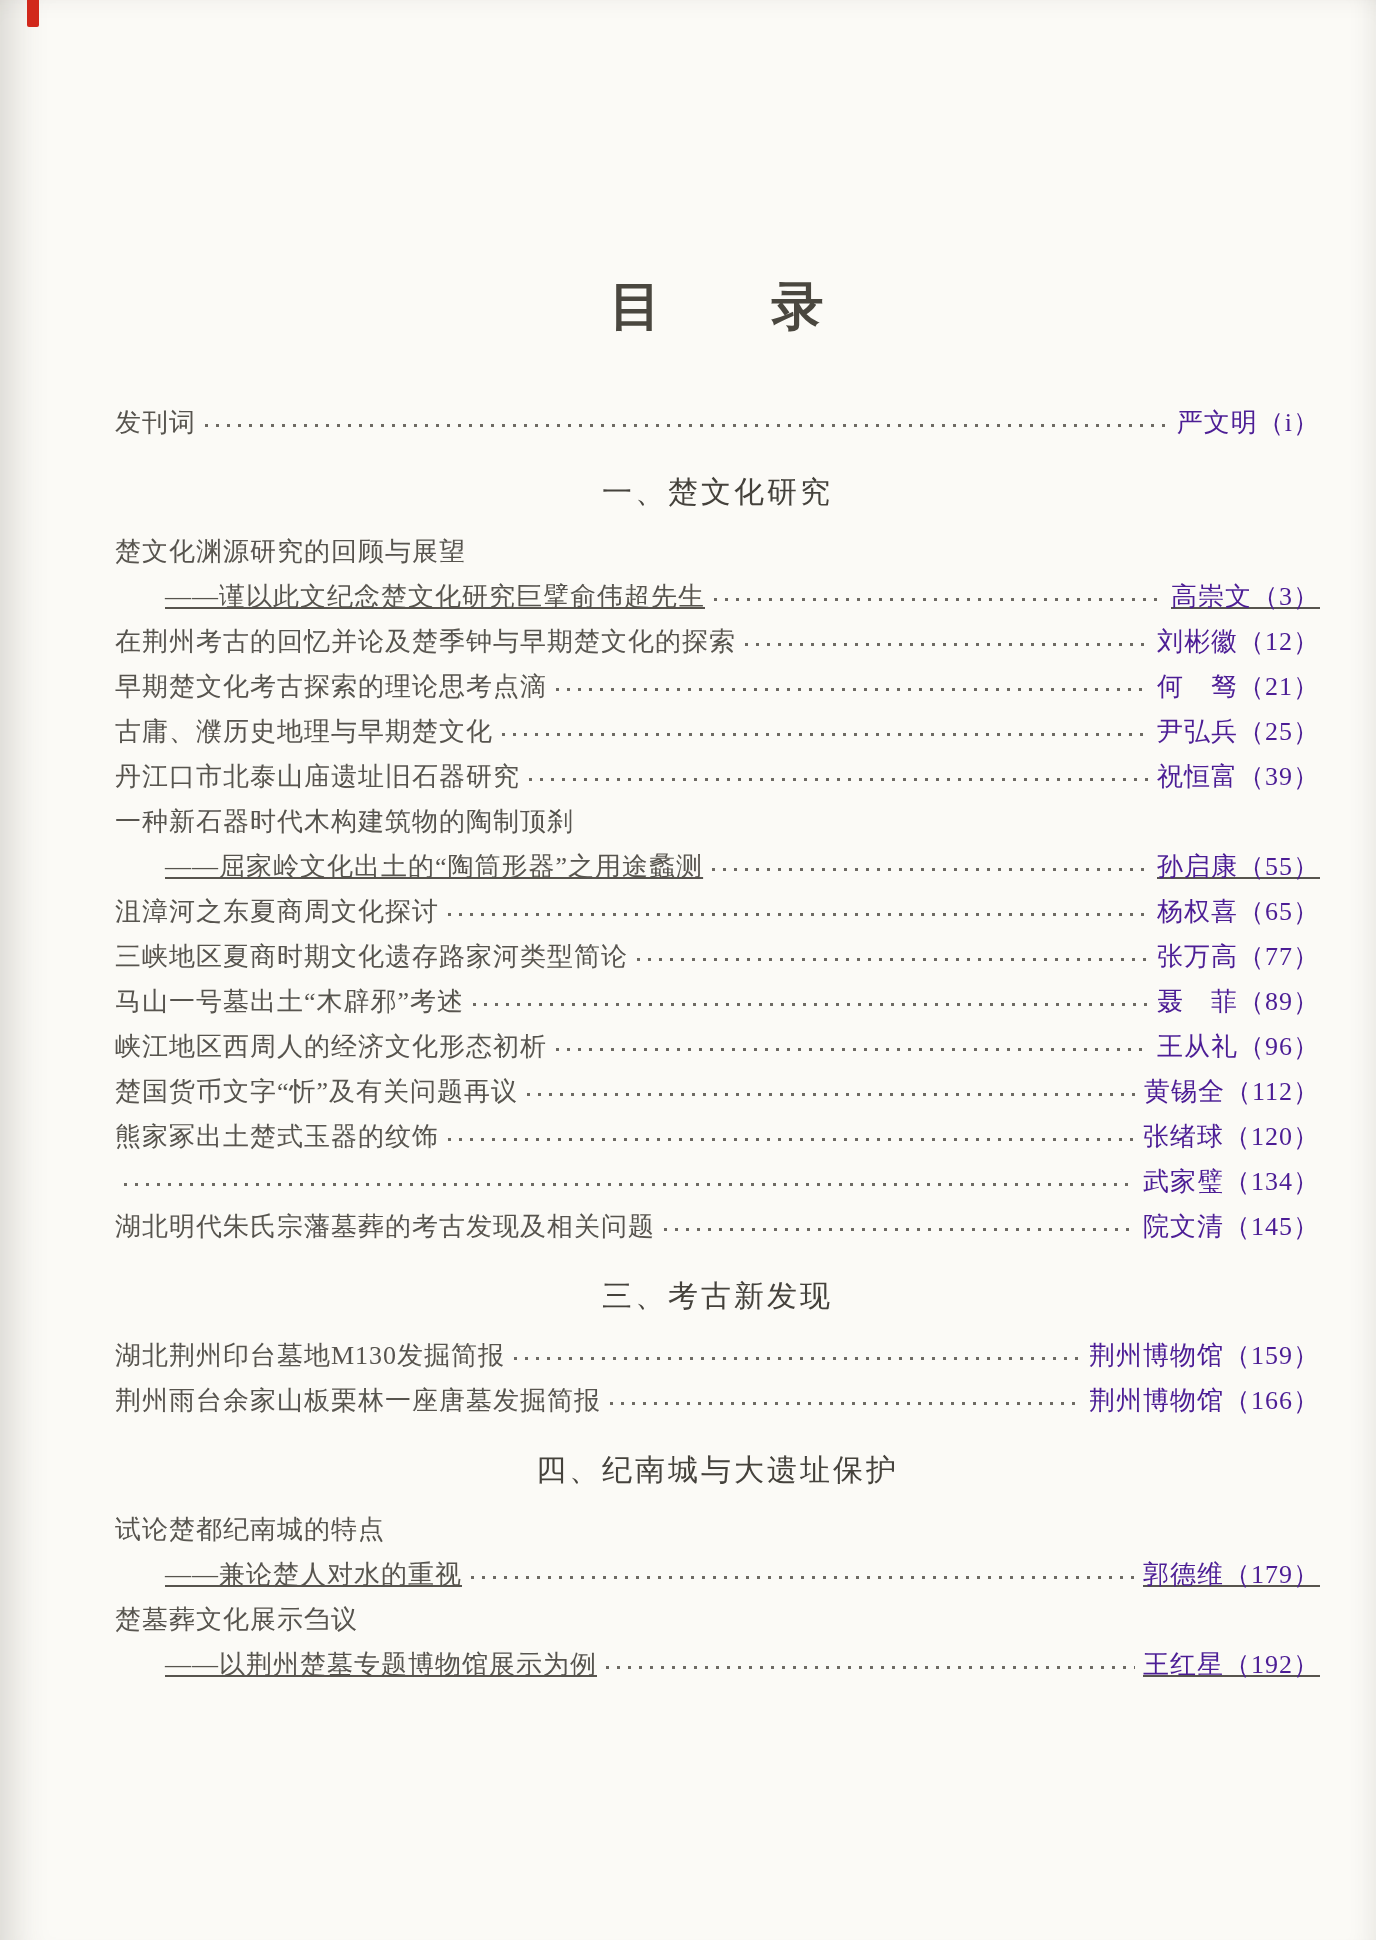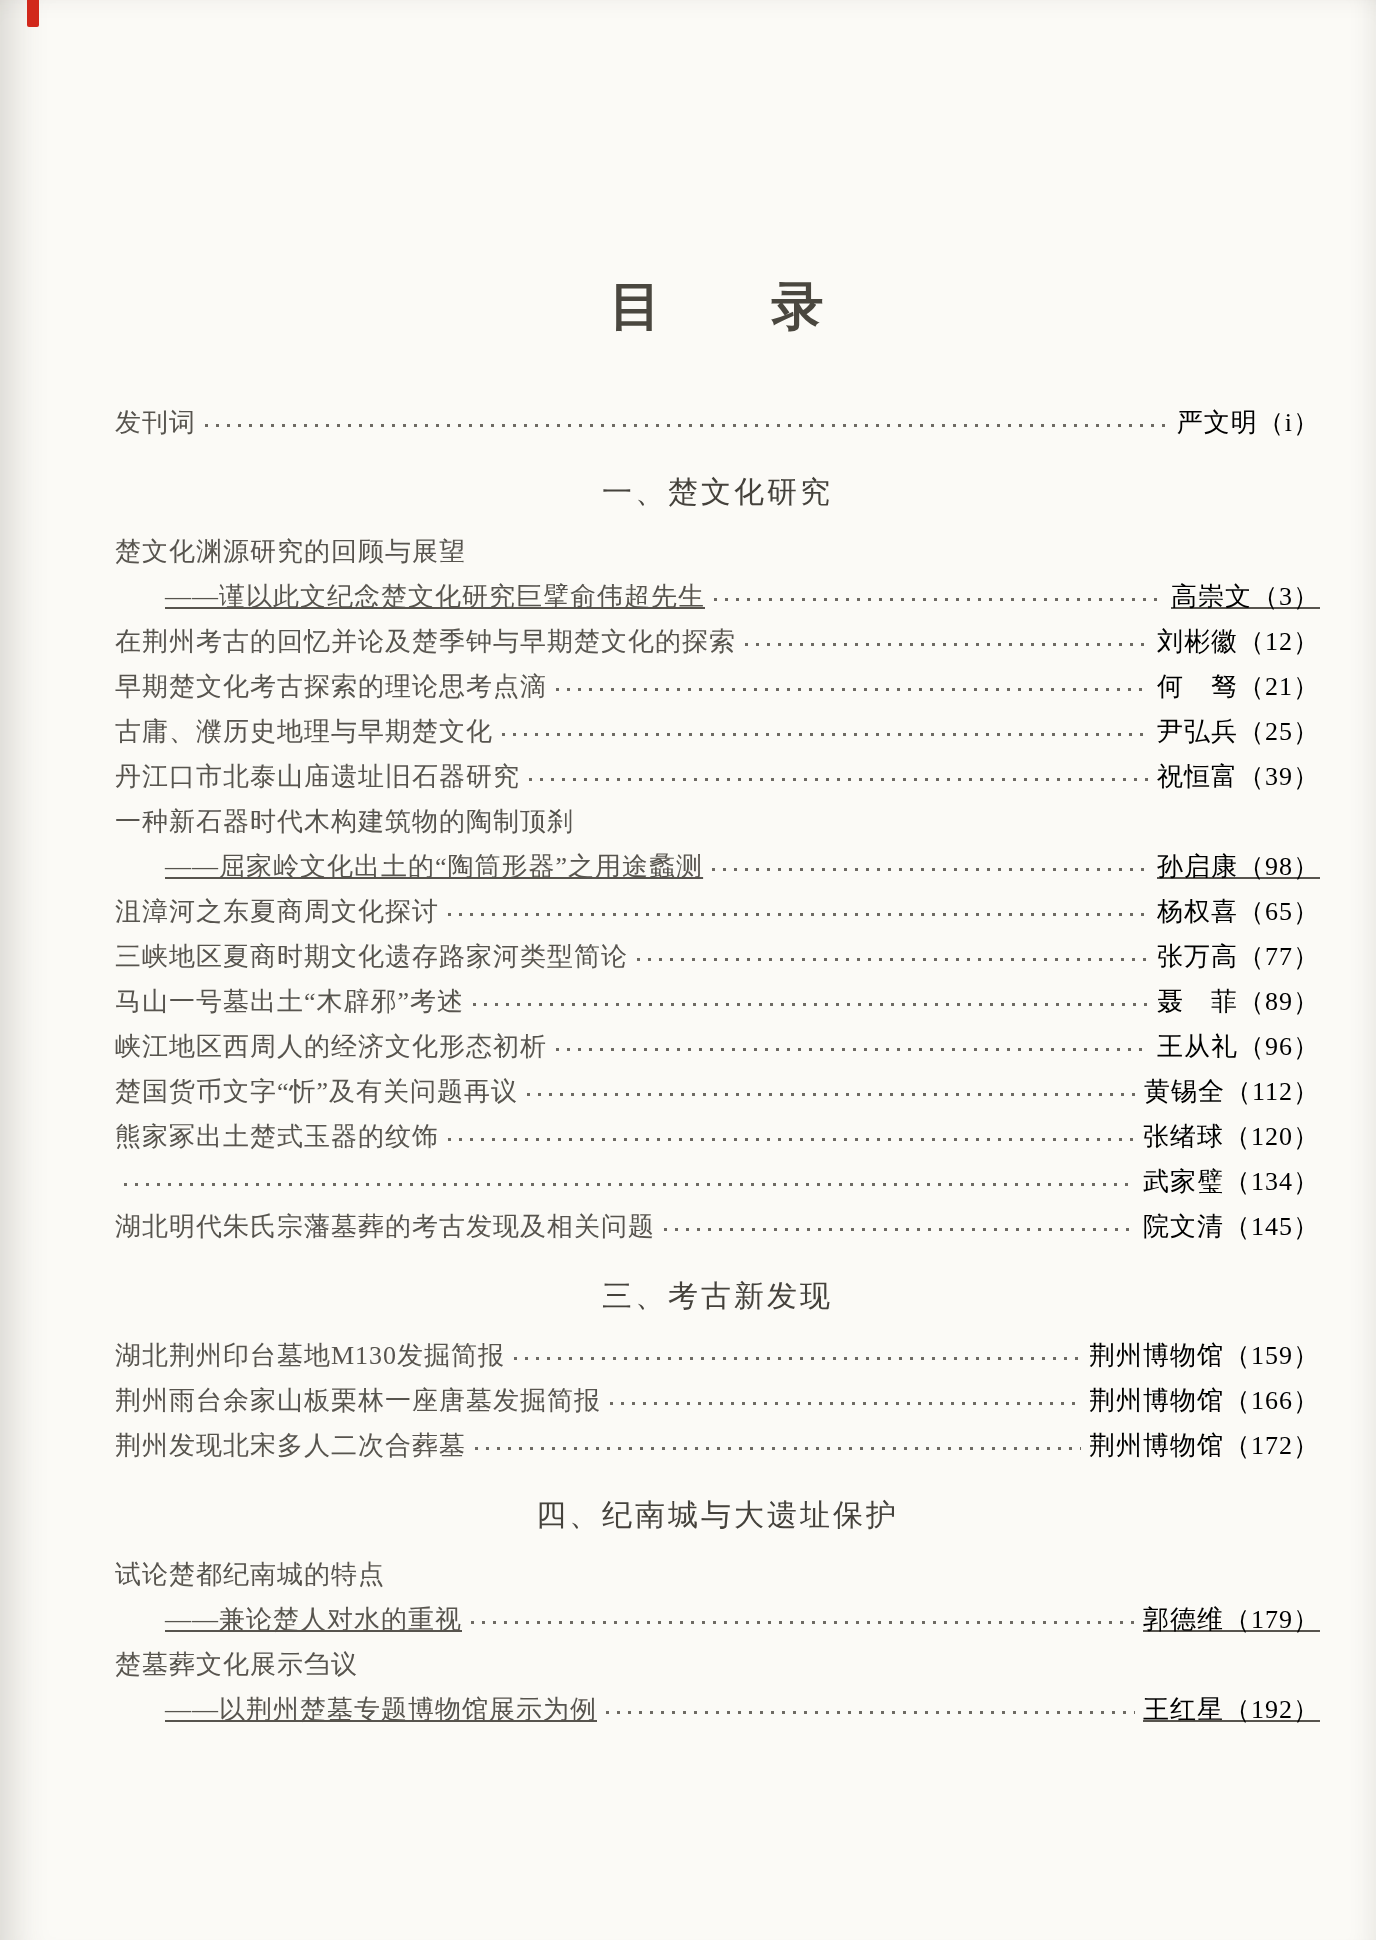--- a/index.html
+++ b/index.html
@@ -65,21 +65,21 @@
     align-self: stretch;
     margin: 0 8px 0 5px;
     background-image: radial-gradient(circle, #6e6a63 1.7px, transparent 1.9px);
     background-size: 11px 11px;
     background-repeat: repeat-x;
     background-position: left 60%;
   }
   .author {
     flex: 0 0 auto;
     text-align: left;
-    color: #000000;
+    color: #4c1d95;
   }
 </style>
 </head>
 <body>
 
 <div class="page">
   <div class="red-mark"></div>
   <div class="content">
     <h1 class="title">目　　录</h1>
     <div id="toc">
@@ -116,21 +116,21 @@
           <span class="t">丹江口市北泰山庙遗址旧石器研究</span>
           <span class="leader"></span>
           <span class="author">祝恒富（39）</span>
         </div>
         <div class="row">
           <span class="t">一种新石器时代木构建筑物的陶制顶刹</span>
         </div>
         <div class="row cont">
           <span class="t">——屈家岭文化出土的“陶筒形器”之用途蠡测</span>
           <span class="leader"></span>
-          <span class="author">孙启康（98）</span>
+          <span class="author">孙启康（55）</span>
         </div>
         <div class="row">
           <span class="t">沮漳河之东夏商周文化探讨</span>
           <span class="leader"></span>
           <span class="author">杨权喜（65）</span>
         </div>
         <div class="row">
           <span class="t">三峡地区夏商时期文化遗存路家河类型简论</span>
           <span class="leader"></span>
           <span class="author">张万高（77）</span>
@@ -168,25 +168,20 @@
         <div class="row">
           <span class="t">湖北荆州印台墓地M130发掘简报</span>
           <span class="leader"></span>
           <span class="author">荆州博物馆（159）</span>
         </div>
         <div class="row">
           <span class="t">荆州雨台余家山板栗林一座唐墓发掘简报</span>
           <span class="leader"></span>
           <span class="author">荆州博物馆（166）</span>
         </div>
-        <div class="row">
-          <span class="t">荆州发现北宋多人二次合葬墓</span>
-          <span class="leader"></span>
-          <span class="author">荆州博物馆（172）</span>
-        </div>
         <div class="heading">四、纪南城与大遗址保护</div>
         <div class="row">
           <span class="t">试论楚都纪南城的特点</span>
         </div>
         <div class="row cont">
           <span class="t">——兼论楚人对水的重视</span>
           <span class="leader"></span>
           <span class="author">郭德维（179）</span>
         </div>
         <div class="row">

